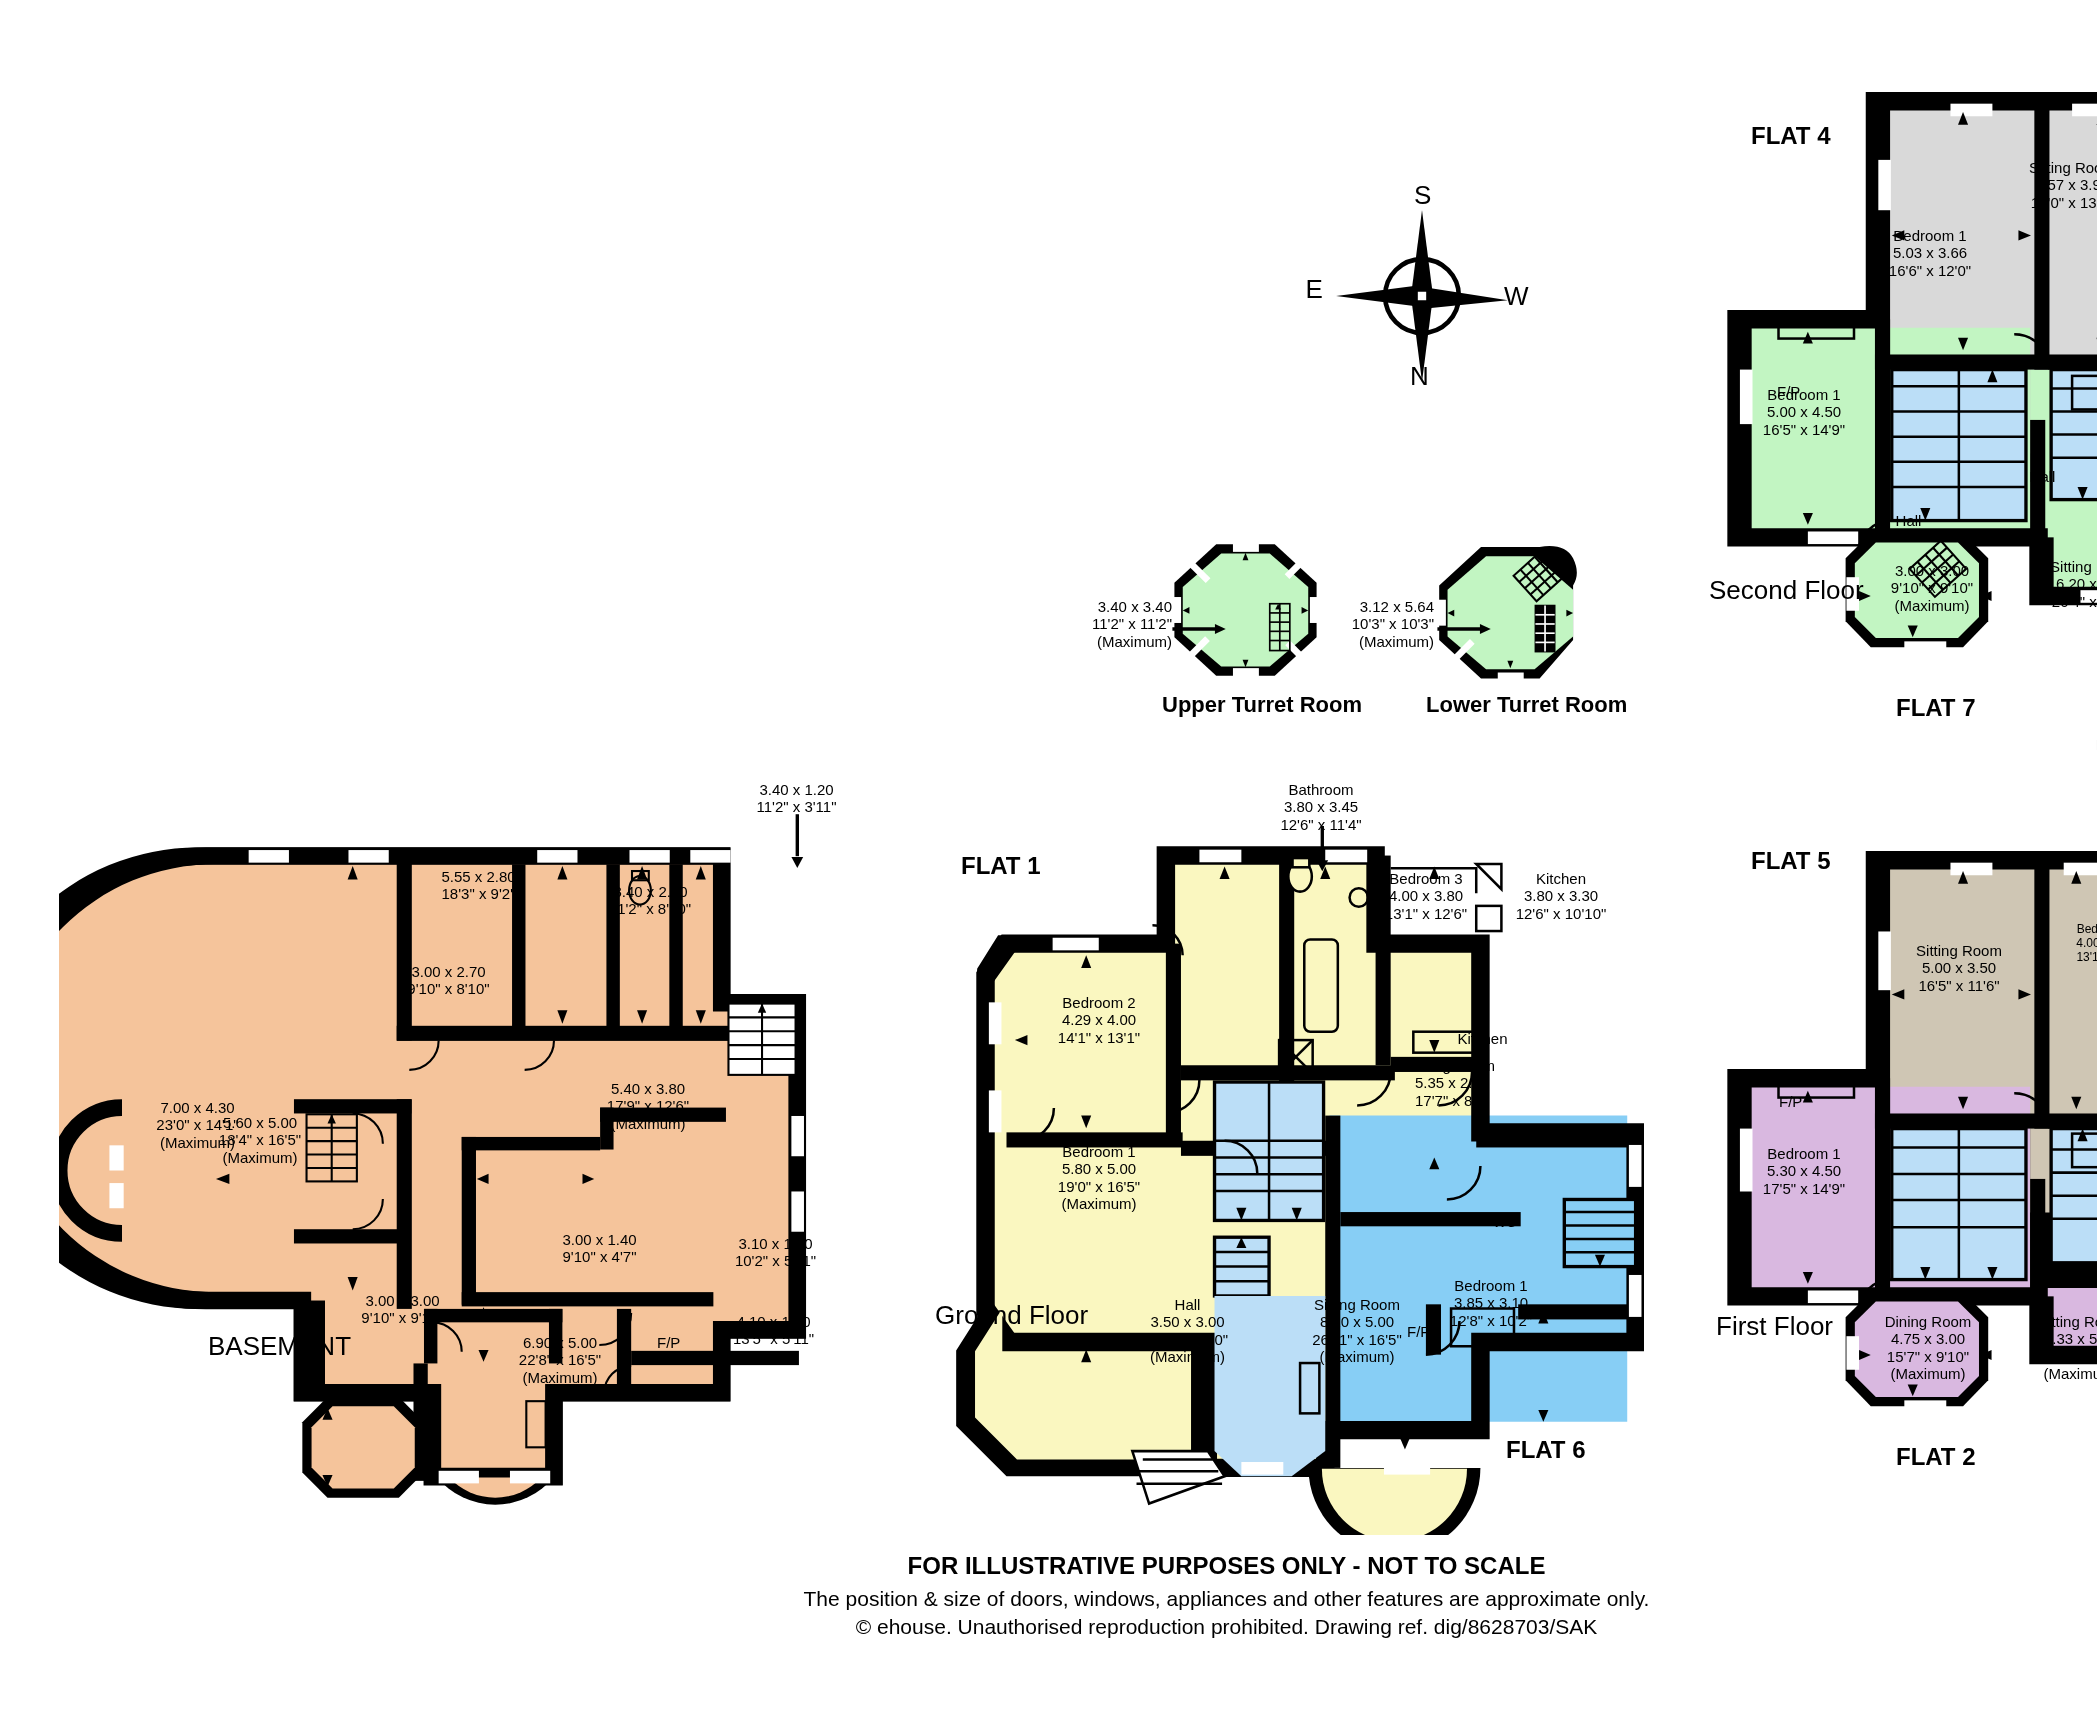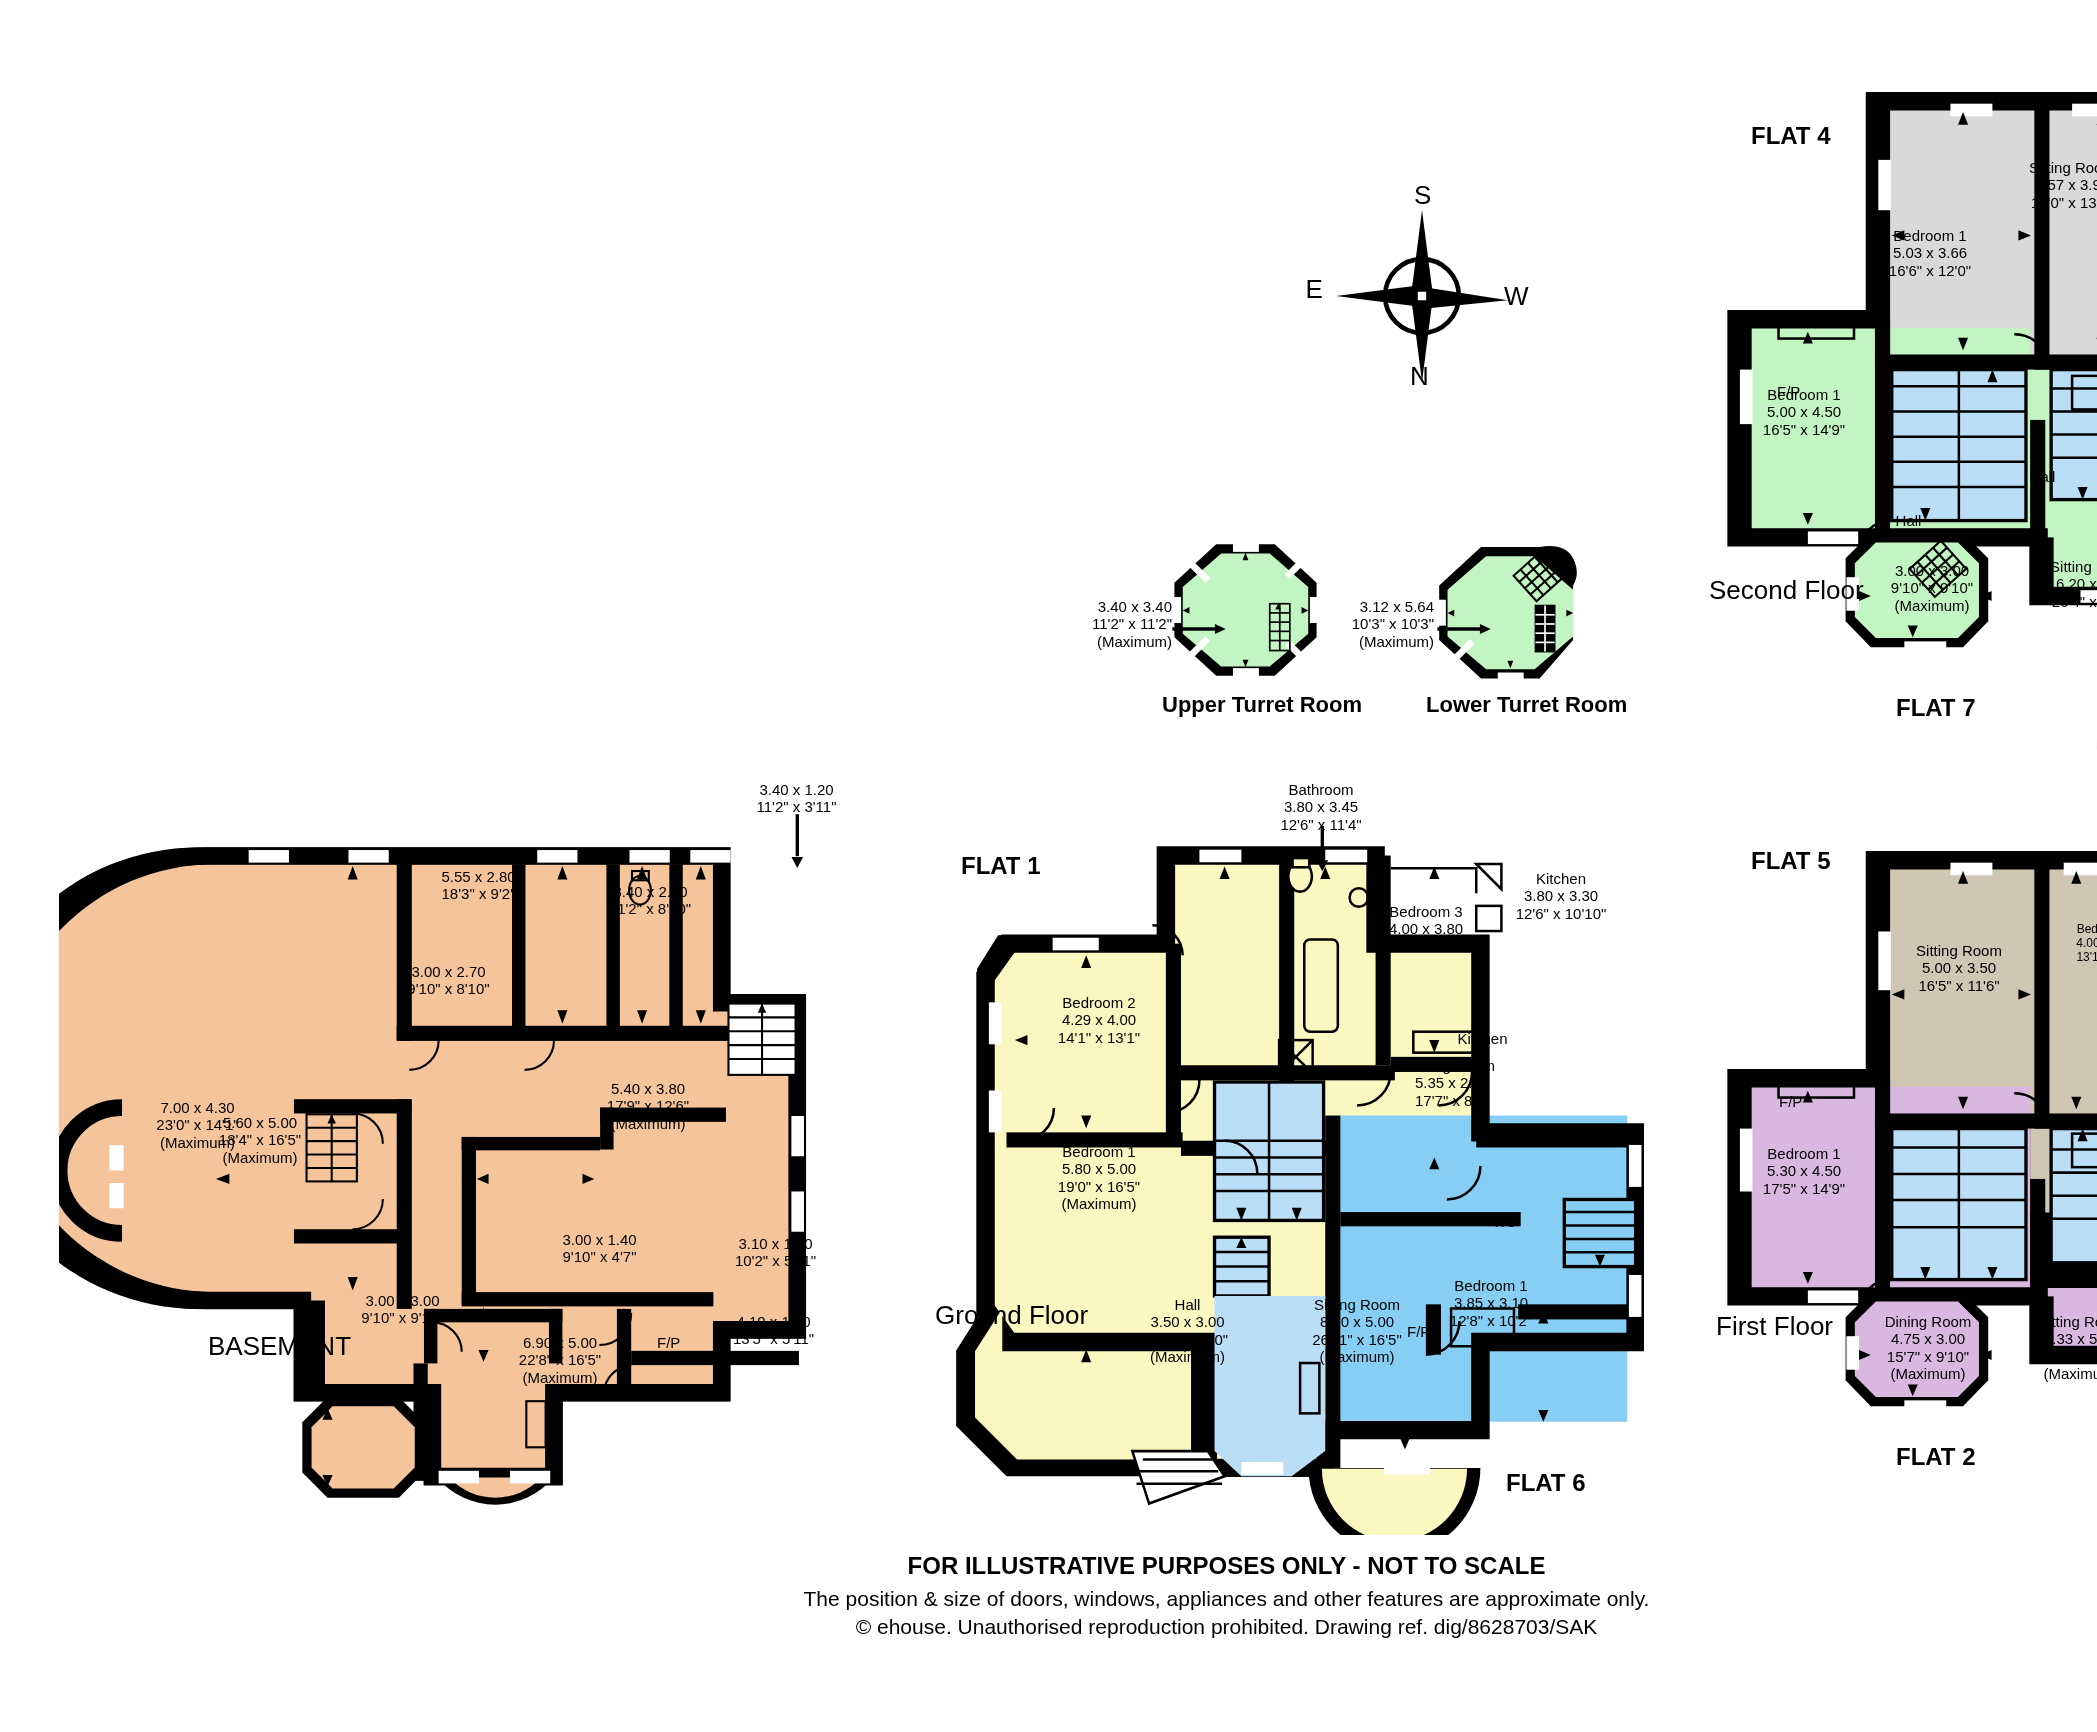--- a/index.html
+++ b/index.html
@@ -558,21 +558,21 @@
   </div>
   <svg class="abs" style="left:1316px;top:826px;" width="12.6" height="46" viewBox="0 0 30 110">
     <line x1="15" y1="0" x2="15" y2="82" stroke="#000" stroke-width="8"></line>
     <path d="M15 108 l-14 -26 l28 0 Z" fill="#000"></path>
   </svg>
   <div class="abs rt" style="left:1015px;top:994px;width:168px;">
     <div>Bedroom 2</div>
     <div>4.29 x 4.00</div>
     <div>14'1" x 13'1"</div>
   </div>
-  <div class="abs rt" style="left:1342px;top:870px;width:168px;margin-top:33px;">
+  <div class="abs rt" style="left:1342px;top:870px;width:168px;">
     <div>Bedroom 3</div>
     <div>4.00 x 3.80</div>
     <div>13'1" x 12'6"</div>
   </div>
   <div class="abs rt" style="left:1477px;top:870px;width:168px;">
     <div>Kitchen</div>
     <div>3.80 x 3.30</div>
     <div>12'6" x 10'10"</div>
   </div>
   <div class="abs rt" style="left:1015px;top:1143px;width:168px;">
@@ -602,21 +602,21 @@
     <div>17'7" x 8'4"</div>
   </div>
   <div class="abs wc" style="left:1493px;top:1214px;">WC</div>
   <div class="abs rt" style="left:1407px;top:1277px;width:168px;">
     <div>Bedroom 1</div>
     <div>3.85 x 3.10</div>
     <div>12'8" x 10'2"</div>
   </div>
   <div class="abs fp" style="left:1407px;top:1323px;">F/P</div>
   <div class="abs floor-label" style="left:935px;top:1300px;">Ground Floor</div>
-  <div class="abs flat-label" style="left:1506px;top:1469px;">FLAT 6</div>
+  <div class="abs flat-label" style="left:1506px;top:1436px;">FLAT 6</div>
 
   <div class="plan" style="left:1703px;top:76px;">
     <svg width="734" height="713" viewBox="0 0 1750 1700">
 
       <g fill="#000">
         <path d="M390 40 L1700 40 L1700 1260 L1340 1260 L1340 1480 L1050 1480
                  L1050 1260 L780 1260 L780 1120 L60 1120 L60 560 L390 560 Z"></path>
       </g>
 
       <g fill="#D9D9D9">

